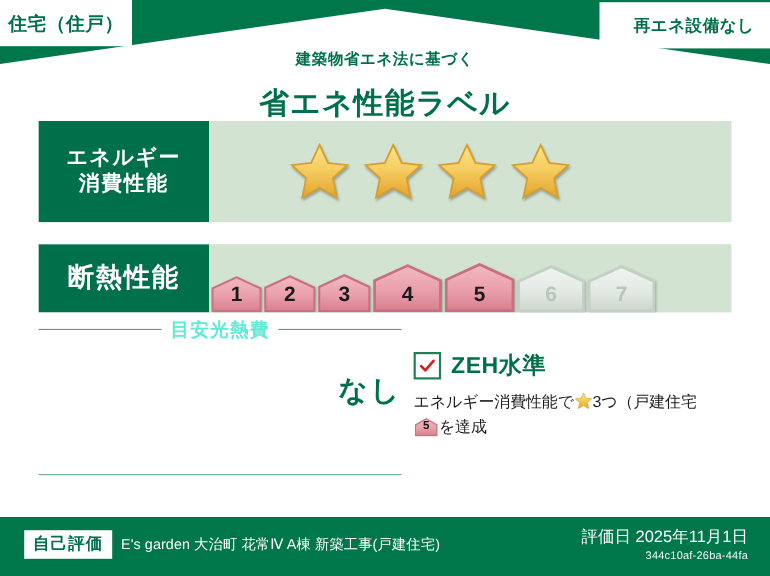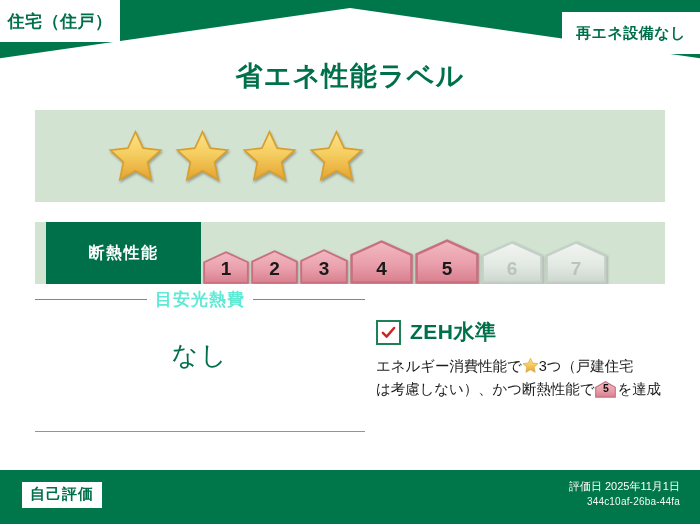--- a/index.html
+++ b/index.html
@@ -30,21 +30,21 @@
     position:absolute;
     background:#ffffff;
     color:#00704A;
     font-weight:bold;
     display:flex;align-items:center;justify-content:center;
     letter-spacing:0.5px;
     white-space:nowrap;
     text-align:right;
   }
   #tag-left{left:0;top:0;width:120px;height:42px;font-size:17px;}
-  #tag-right{right:0;top:12px;width:138px;height:42px;font-size:15px;}
+  #tag-right{right:0;top:2px;width:138px;height:42px;font-size:15px;padding-left:17px;}
 
   
   .title-wrap{
     position:absolute;left:0;top:44px;width:700px;text-align:center;
     color:#00704A;
   }
   .title-sub{font-size:14px;font-weight:bold;letter-spacing:0.6px;line-height:1.3;}
   .title-main{font-size:27px;font-weight:bold;letter-spacing:1.2px;line-height:1.25;margin-top:16px;}
 
   
@@ -61,21 +61,21 @@
     background:#00704A;
     color:#ffffff;
     font-weight:bold;
     display:flex;flex-direction:column;
     align-items:center;justify-content:center;
     flex:0 0 155px;
     line-height:1.28;
     letter-spacing:1.5px;
   }
   #row-energy .perf-label{font-size:19px;}
-  #row-insul .perf-label{font-size:16px;margin-left:11px;}
+  #row-insul .perf-label{font-size:24px;}
 
   .perf-value{
     flex:1;display:flex;align-items:center;
     padding-left:18px;
   }
   #row-energy .perf-value{justify-content:flex-start;padding-left:72px;gap:10px;}
   #row-insul .perf-value{justify-content:flex-start;padding-left:0px;gap:4px;}
 
   
   .star{
@@ -106,22 +106,22 @@
   
   .cost-head{
     position:absolute;left:35px;top:288px;width:330px;
     display:flex;align-items:center;gap:8px;
     color:#5eead4;
   }
   .cost-head .rule{flex:1;height:1px;background:#5e9b7d;}
   .cost-head .txt{font-size:17px;font-weight:bold;letter-spacing:1px;white-space:nowrap;}
   .cost-value{
     position:absolute;left:35px;top:338px;width:330px;
-    text-align:center;color:#00704A;
-    font-size:26px;font-weight:normal;letter-spacing:2px;
+    text-align:right;color:#00704A;
+    font-size:26px;font-weight:bold;letter-spacing:2px;
   }
   .cost-underline{
     position:absolute;left:35px;top:431px;width:330px;height:1px;
     background:#6fa98c;
   }
 
   
   .zeh-block{position:absolute;left:376px;top:318px;width:290px;}
   .zeh-head{display:flex;align-items:center;gap:9px;}
   .zeh-check{
@@ -168,21 +168,21 @@
     font-size:15px;font-weight:bold;letter-spacing:1px;
     padding:3px 8px 4px 8px;
     white-space:nowrap;
   }
   .project-name{
     color:#ffffff;font-size:13px;white-space:nowrap;letter-spacing:0.1px;
   }
   .footer-right{
     position:absolute;right:20px;top:9px;text-align:right;color:#ffffff;
   }
-  .eval-date{font-size:11px;white-space:nowrap;text-align:right;}
+  .eval-date{font-size:15px;white-space:nowrap;text-align:right;}
   .eval-id{font-size:10px;margin-top:2px;white-space:nowrap;letter-spacing:0.2px;opacity:0.95;}
 </style>
 </head>
 <body>
 
 <svg width="0" height="0" style="position:absolute" aria-hidden="true">
   <defs>
     <linearGradient id="starGrad" x1="0" y1="0" x2="0" y2="1">
       <stop offset="0%" stop-color="#FBE38C"></stop>
       <stop offset="45%" stop-color="#F6CE61"></stop>
@@ -207,24 +207,29 @@
 
   <div id="tag-left" class="corner-tag">
     <span>住宅（住戸）</span>
   </div>
 
   <div id="tag-right" class="corner-tag">
     <span>再エネ設備なし</span>
   </div>
 
   <div class="title-wrap">
+    <div class="title-sub">建築物省エネ法に基づく</div>
     <div class="title-main">省エネ性能ラベル</div>
   </div>
 
   <div id="row-energy" class="perf-row">
+    <div class="perf-label">
+      <span>エネルギー</span>
+      <span>消費性能</span>
+    </div>
     <div class="perf-value" id="star-container">
         <svg viewBox="0 0 24 24" class="star">
           <path d="M12 1.6 L15.2 8.5 L22.6 9.3 L17.1 14.3 L18.6 21.7 L12 18 L5.4 21.7 L6.9 14.3 L1.4 9.3 L8.8 8.5 Z" fill="url(#starGrad)" stroke="#D79F2E" stroke-width="0.7"></path>
         </svg>
         <svg viewBox="0 0 24 24" class="star">
           <path d="M12 1.6 L15.2 8.5 L22.6 9.3 L17.1 14.3 L18.6 21.7 L12 18 L5.4 21.7 L6.9 14.3 L1.4 9.3 L8.8 8.5 Z" fill="url(#starGrad)" stroke="#D79F2E" stroke-width="0.7"></path>
         </svg>
         <svg viewBox="0 0 24 24" class="star">
           <path d="M12 1.6 L15.2 8.5 L22.6 9.3 L17.1 14.3 L18.6 21.7 L12 18 L5.4 21.7 L6.9 14.3 L1.4 9.3 L8.8 8.5 Z" fill="url(#starGrad)" stroke="#D79F2E" stroke-width="0.7"></path>
         </svg>
@@ -314,29 +319,30 @@
         <svg viewBox="0 0 16 16">
             <path d="M2 8.4 L6 12.4 L14 3.2" fill="none" stroke="#D32020" stroke-width="2.6" stroke-linecap="round" stroke-linejoin="round"></path>
           </svg>
       </span>
       <span class="zeh-title">ZEH水準</span>
     </div>
     <div class="zeh-desc">
       <span>エネルギー消費性能で</span><span class="inline-star"><svg viewBox="0 0 24 24">
             <path d="M12 1.6 L15.2 8.5 L22.6 9.3 L17.1 14.3 L18.6 21.7 L12 18 L5.4 21.7 L6.9 14.3 L1.4 9.3 L8.8 8.5 Z" fill="url(#starGrad)" stroke="#D49A2C" stroke-width="0.8"></path>
           </svg></span><span>3つ（戸建住宅</span><br>
-      <span>は考慮しない）、かつ断熱性能で</span><span class="inline-house"><span class="glyph"><svg viewBox="0 0 30 24" preserveAspectRatio="none">
+      <span class="inline-house"><span class="glyph"><svg viewBox="0 0 30 24" preserveAspectRatio="none">
               <path d="M1 23 L1 9 L15 1 L29 9 L29 23 Z" fill="url(#pinkGrad)" stroke="#C9707F" stroke-width="1.6"></path>
             </svg></span><span class="num">5</span></span><span>を達成</span>
     </div>
   </div>
 
   <div class="footer">
     <div class="footer-left">
       <span class="self-eval">自己評価</span>
+      <span class="project-name">E's garden 大治町 花常Ⅳ A棟 新築工事(戸建住宅)</span>
     </div>
     <div class="footer-right">
       <div class="eval-date">評価日 2025年11月1日</div>
       <div class="eval-id">344c10af-26ba-44fa</div>
     </div>
   </div>
 
 </div>
 
 </body></html>

